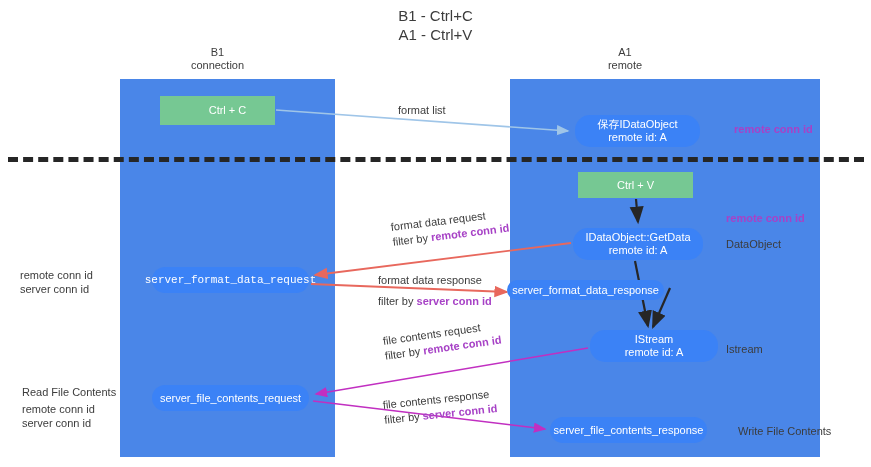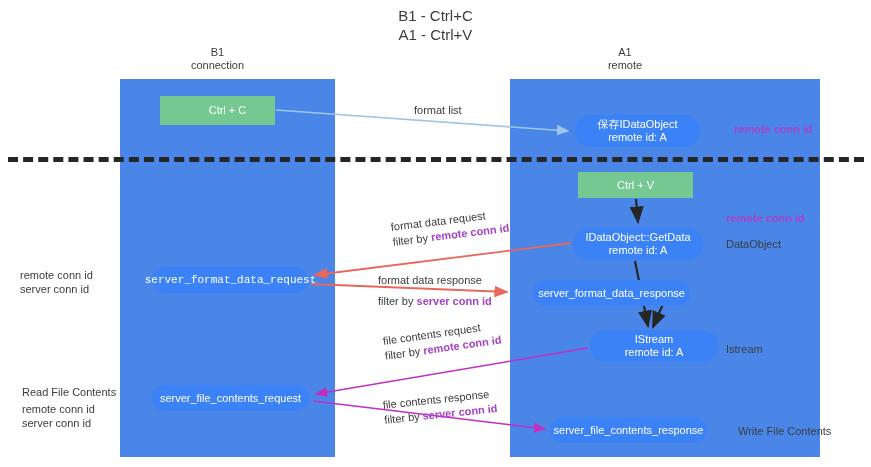--- a/index.html
+++ b/index.html
@@ -73,21 +73,21 @@
     padding: 2px 4px;
   }
   .node.green  { background: #76c893; }
   .node.orange { background: #3b82f6; border-radius: 15px; }
 
   #node-ctrl-c   { left: 160px; top: 96px;  width: 115px; height: 29px; padding-left: 24px; }
   #node-save-ido { left: 575px; top: 115px; width: 125px; height: 32px; }
   #node-ctrl-v   { left: 578px; top: 172px; width: 115px; height: 26px; }
   #node-getdata  { left: 573px; top: 228px; width: 130px; height: 32px; }
   #node-sfdreq   { left: 152px; top: 267px; width: 157px; height: 26px; font-family: Liberation Mono, monospace; }
-  #node-sfdres   { left: 533px; top: 280px; width: 157px; height: 26px; }
+  #node-sfdres   { left: 507px; top: 280px; width: 157px; height: 20px; }
   #node-istream  { left: 590px; top: 330px; width: 128px; height: 32px; }
   #node-sfcreq   { left: 152px; top: 385px; width: 157px; height: 26px; }
   #node-sfcres   { left: 550px; top: 417px; width: 157px; height: 26px; }
 
   
   .label {
     position: absolute;
     font-size: 11px;
     line-height: 14px;
     color: #3c3c3c;
@@ -99,21 +99,21 @@
   .edge-label {
     position: absolute;
     font-size: 11px;
     line-height: 15px;
     color: #3c3c3c;
     white-space: nowrap;
     transform-origin: left top;
   }
   .edge-label .hl { color: #a742c6; font-weight: bold; }
 
-  #lbl-format-list   { left: 398px; top: 103px; margin-left: 16px; }
+  #lbl-format-list   { left: 398px; top: 103px; }
   #lbl-remote-1      { left: 734px; top: 122px; }
   #lbl-remote-2      { left: 726px; top: 211px; }
   #lbl-dataobject    { left: 726px; top: 237px; }
   #lbl-istream-txt   { left: 726px; top: 342px; }
   #lbl-write-file    { left: 738px; top: 424px; }
   #lbl-left-stack    { left: 20px;  top: 268px; }
   #lbl-read-file     { left: 22px;  top: 385px; }
   #lbl-left-stack-2  { left: 22px;  top: 402px; }
 
   #lbl-fmt-req  { left: 390px; top: 220px; transform: rotate(-7deg); }

